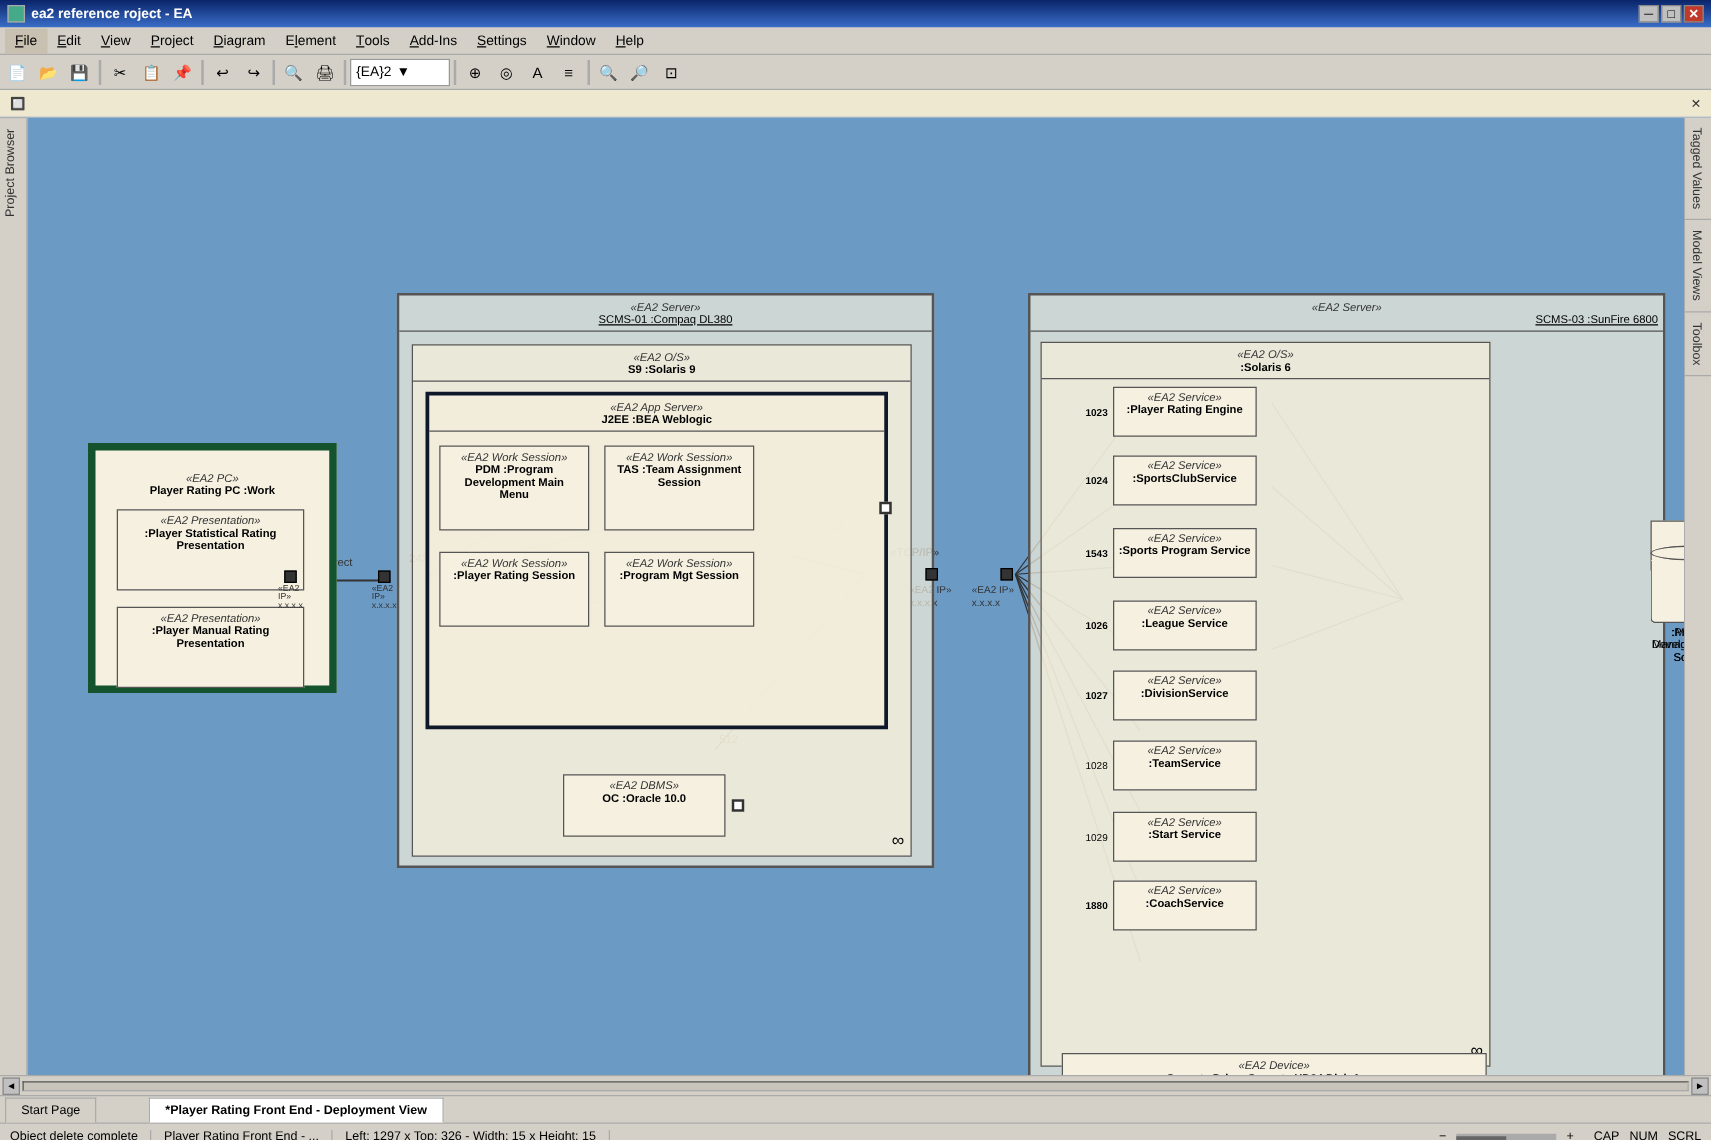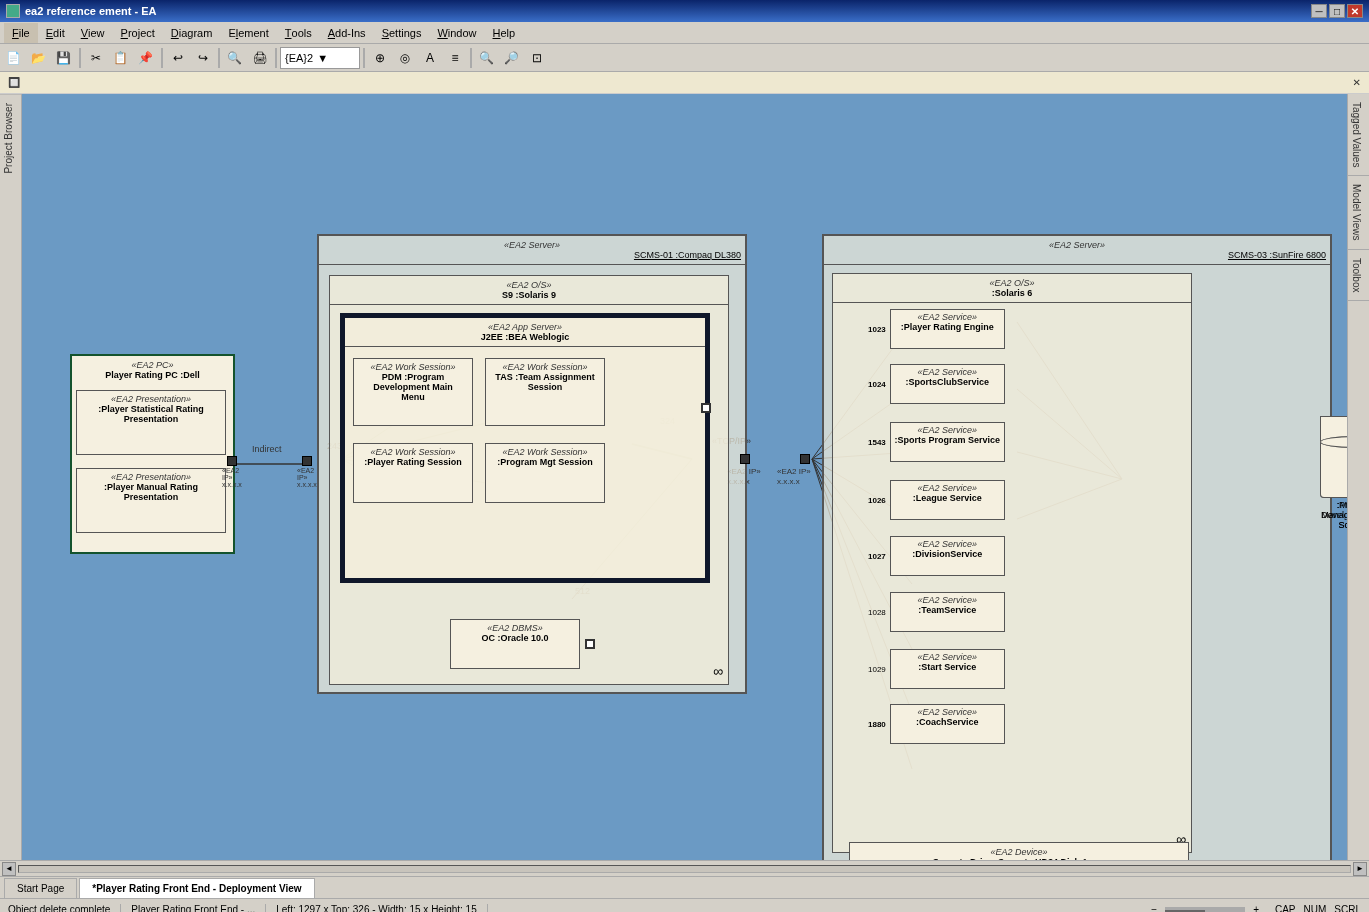--- a/index.html
+++ b/index.html
@@ -115,21 +115,21 @@
     #statusbar {
       height: 22px; background: #d4d0c8; border-top: 1px solid #aaa;
       display: flex; align-items: center; padding: 0 8px; font-size: 10px;
       gap: 10px;
     }
     .status-section { border-right: 1px solid #aaa; padding-right: 10px; }
 
     
     #tabbar {
       height: 22px; background: #d4d0c8; border-top: 1px solid #aaa;
-      display: flex; align-items: flex-end; padding: 0 4px;
+      display: flex; align-items: flex-end; padding: 0 4px; gap: 40px;
     }
     .tab {
       height: 20px; padding: 0 12px; background: #d4d0c8; border: 1px solid #aaa;
       border-bottom: none; font-size: 10px; display: flex; align-items: center;
       cursor: pointer; margin-right: 2px;
     }
     .tab.active { background: white; font-weight: bold; }
 
     svg#connections {
       position: absolute; top: 0; left: 0; width: 100%; height: 100%;
@@ -184,21 +184,21 @@
       width: 10px; height: 10px;
       background: white;
       border: 2px solid #333;
     }
   </style>
 </head>
 <body>
 
 <div id="titlebar">
   <span style="width:14px;height:14px;background:#4a8;border:1px solid #aaa;margin-right:5px;display:inline-block;"></span>
-  <span>ea2 reference ement - EA</span>
+  <span>ea2 reference roject - EA</span>
   <div id="titlebar-controls" style="margin-left:auto;display:flex;gap:2px;">
     <div class="title-btn">─</div>
     <div class="title-btn">□</div>
     <div class="title-btn close">✕</div>
   </div>
 </div>
 
 <div id="menubar">
   <div class="menu-item active"><u>F</u>ile</div>
   <div class="menu-item"><u>E</u>dit</div>
@@ -290,23 +290,23 @@
         <line x1="780" y1="355" x2="880" y2="545" stroke="#333" stroke-width="1"></line>
         <line x1="780" y1="355" x2="880" y2="608" stroke="#333" stroke-width="1"></line>
         <line x1="780" y1="355" x2="880" y2="665" stroke="#333" stroke-width="1"></line>
 
         <line x1="985" y1="218" x2="1090" y2="375" stroke="#333" stroke-width="1"></line>
         <line x1="985" y1="285" x2="1090" y2="375" stroke="#333" stroke-width="1"></line>
         <line x1="985" y1="348" x2="1090" y2="375" stroke="#333" stroke-width="1"></line>
         <line x1="985" y1="415" x2="1090" y2="375" stroke="#333" stroke-width="1"></line>
       </svg>
 
-      <div class="node-box" style="left:38px;top:250px;width:165px;height:200px;border:2px solid #14532d;padding:4px;">
+      <div class="node-box" style="left:38px;top:250px;width:199px;height:200px;border:6px solid #14532d;padding:17px;">
         <div class="stereotype">«EA2 PC»</div>
-        <div class="node-name">Player Rating PC :Dell</div>
+        <div class="node-name">Player Rating PC :Work</div>
 
         <div class="node-box" style="position:relative;left:0;top:10px;width:150px;height:65px;margin-bottom:8px;margin-left:0px;padding:3px;">
           <div class="stereotype">«EA2 Presentation»</div>
           <div class="node-name">:Player Statistical Rating<br>Presentation</div>
         </div>
 
         <div class="node-box" style="position:relative;left:0;top:15px;width:150px;height:65px;padding:3px;">
           <div class="stereotype">«EA2 Presentation»</div>
           <div class="node-name">:Player Manual Rating<br>Presentation</div>
         </div>
@@ -314,30 +314,30 @@
 
       <div class="port-box" style="left:195px;top:352px;"></div>
       <div style="position:absolute;left:190px;top:363px;font-size:7px;color:#333;">«EA2<br>IP»<br>x.x.x.x</div>
 
       <div class="port-box" style="left:270px;top:352px;"></div>
       <div style="position:absolute;left:265px;top:363px;font-size:7px;color:#333;">«EA2<br>IP»<br>x.x.x.x</div>
 
       <div class="server-container" style="left:285px;top:130px;width:430px;height:460px;">
         <div class="server-title">
           <div class="stereotype">«EA2 Server»</div>
-          <div style="text-decoration:underline;font-size:9px;text-align:right;">SCMS-01 :Compaq DL380</div>
+          <div style="text-decoration:underline;font-size:9px;">SCMS-01 :Compaq DL380</div>
         </div>
 
         <div class="server-container" style="position:relative;left:10px;top:10px;width:400px;height:410px;border:1px solid #555;">
           <div class="server-title">
             <div class="stereotype">«EA2 O/S»</div>
             <div style="font-size:9px;font-weight:bold;">S9 :Solaris 9</div>
           </div>
 
-          <div class="server-container" style="position:relative;left:10px;top:8px;width:370px;height:270px;border:5px solid #0f172a;">
+          <div class="server-container" style="position:relative;left:10px;top:8px;width:370px;height:270px;border:3px solid #0f172a;">
             <div class="server-title">
               <div class="stereotype">«EA2 App Server»</div>
               <div style="font-size:9px;font-weight:bold;">J2EE :BEA Weblogic</div>
             </div>
 
             <div class="node-box" style="position:absolute;left:8px;top:40px;width:120px;height:68px;padding:3px;">
               <div class="stereotype">«EA2 Work Session»</div>
               <div class="node-name">PDM :Program<br>Development Main<br>Menu</div>
             </div>
 

